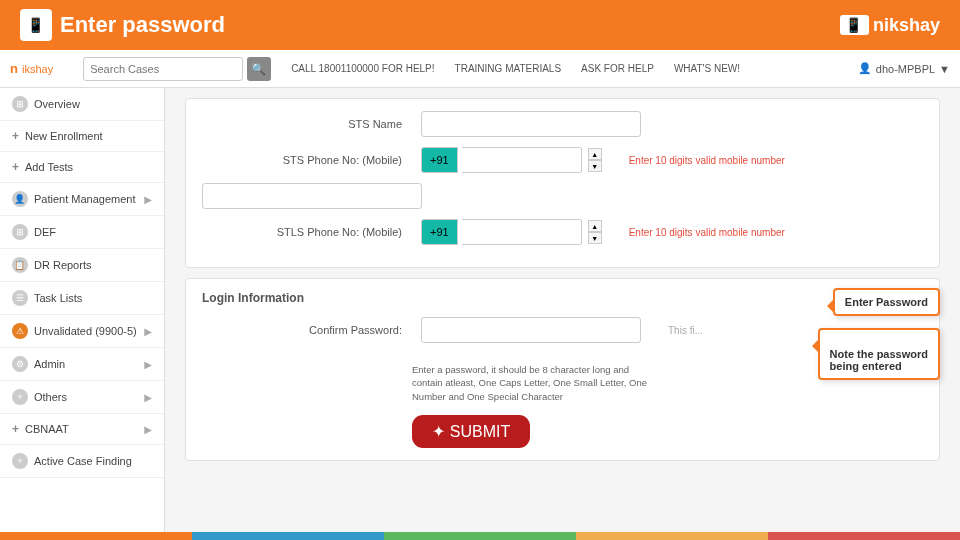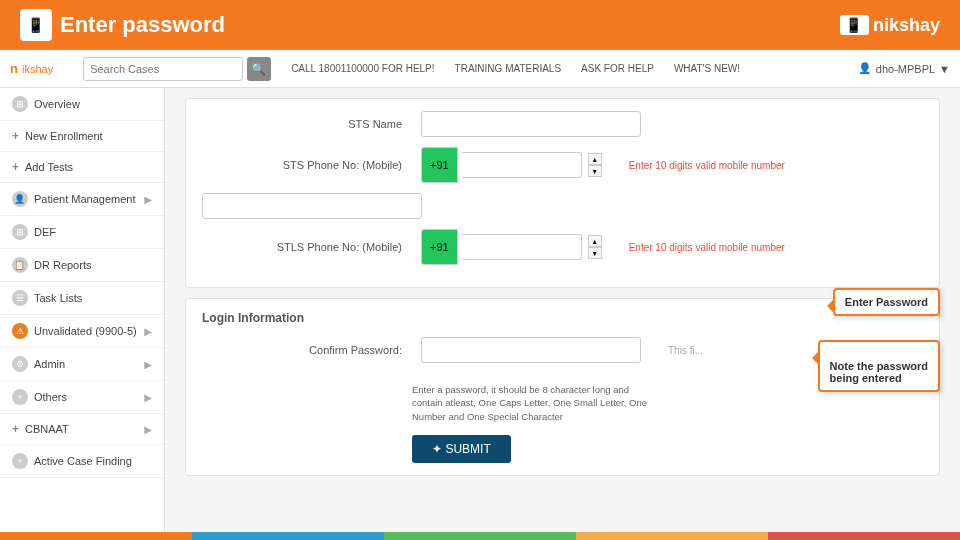--- a/index.html
+++ b/index.html
@@ -144,23 +144,23 @@
       border: 1px solid #ccc;
       border-radius: 3px;
       padding: 0 6px;
       font-size: 11px;
       max-width: 220px;
     }
     .phone-input-group {
       display: flex; align-items: center; gap: 4px;
     }
     .phone-prefix {
-      background: #22c55e;
+      background: #14b8a6;
       border: 1px solid #ccc;
-      height: 36px;
+      height: 26px;
       padding: 0 8px;
       border-radius: 3px 0 0 3px;
       font-size: 11px;
       display: flex; align-items: center;
     }
     .phone-field {
       flex: 1; height: 26px;
       border: 1px solid #ccc; border-left: none;
       border-radius: 0 3px 3px 0;
       padding: 0 6px; font-size: 11px;
@@ -192,26 +192,26 @@
 
     .password-dots {
       display: flex; gap: 4px; align-items: center;
       margin-top: 4px;
     }
     .dot-segment {
       width: 18px; height: 3px; background: #e57320; border-radius: 2px;
     }
 
     .submit-btn {
-      background: #0c4a6e;
+      background: #b91c1c;
       color: #fff;
       border: none;
       padding: 7px 20px;
-      font-size: 12px;
-      border-radius: 3px;
+      font-size: 16px;
+      border-radius: 11px;
       cursor: pointer;
       display: flex; align-items: center; gap: 6px;
     }
 
     
     .callout {
       position: absolute;
       background: #fff;
       border: 2px solid #f47920;
       border-radius: 4px;
@@ -231,21 +231,21 @@
     #callout-password {
       right: 20px;
       top: 200px;
     }
     #callout-password::before {
       border-right-color: #f47920;
       left: -14px; top: 10px;
     }
     #callout-note {
       right: 20px;
-      top: 252px;
+      top: 240px;
     }
     #callout-note::before {
       border-right-color: #f47920;
       left: -14px; top: 10px;
     }
     #callout-submit {
       right: 80px;
       bottom: 30px;
     }
     #callout-submit::before {

